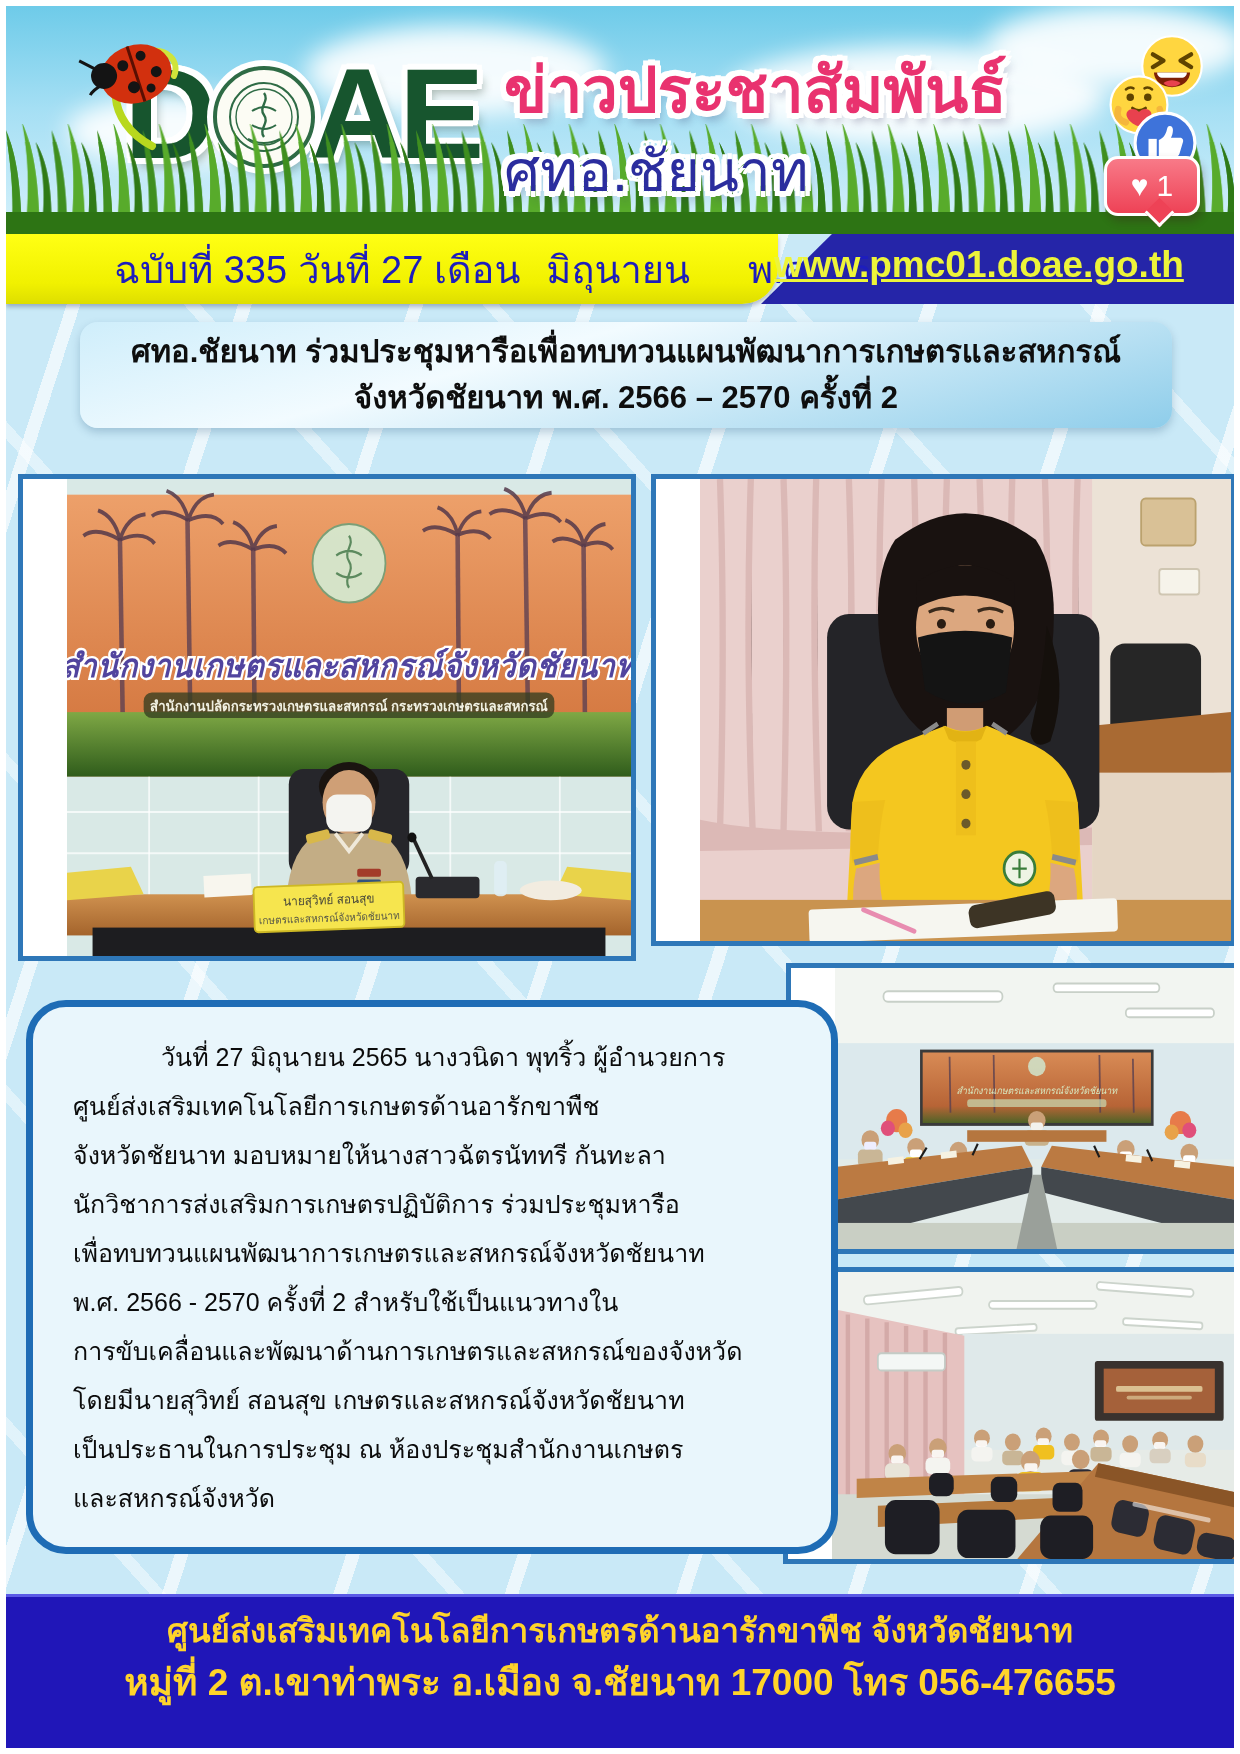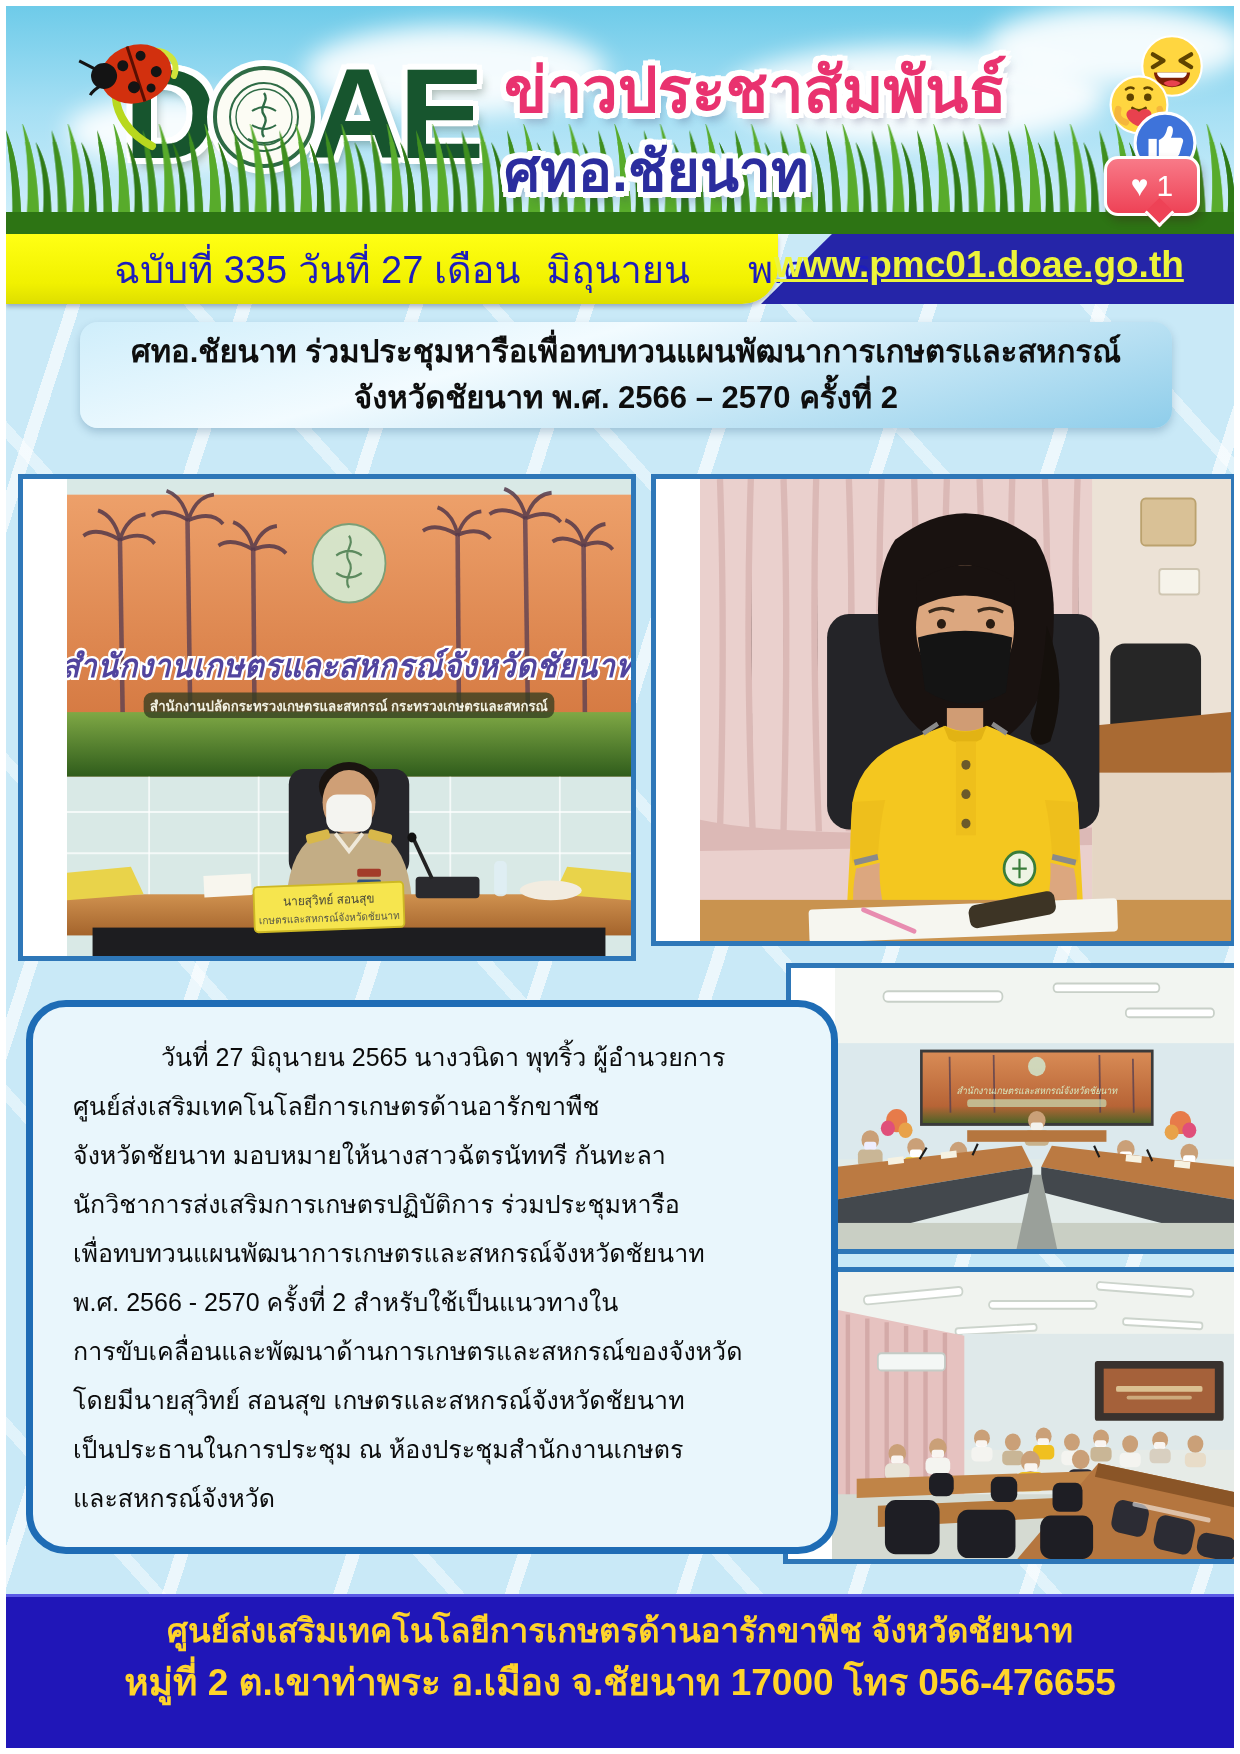--- a/index.html
+++ b/index.html
@@ -17,21 +17,21 @@
   #grass{position:absolute;left:0;bottom:0;width:1228px;height:118px;z-index:5;}
   #ladybug{position:absolute;left:72px;top:16px;width:130px;height:130px;z-index:6;}
   #doae-logo{position:absolute;left:118px;top:44px;z-index:4;display:flex;align-items:center;}
   .doae-letter{font-size:128px;font-weight:900;letter-spacing:-5px;color:#17552e;line-height:1;
     text-shadow:-5px -5px 0 #fff,5px -5px 0 #fff,-5px 5px 0 #fff,5px 5px 0 #fff,-6px 0 0 #fff,6px 0 0 #fff,0 -6px 0 #fff,0 6px 0 #fff,6px 9px 10px rgba(30,60,40,.35);}
   #doae-emblem{width:102px;height:102px;border-radius:50%;background:#fcfcf4;margin:6px -4px 0 2px;
     border:4px solid #2e6b45;box-shadow:0 0 0 6px #ffffff,5px 8px 10px rgba(30,60,40,.3);
     display:flex;align-items:center;justify-content:center;}
   #brand-title{position:absolute;left:498px;top:34px;z-index:7;font-size:63px;font-weight:800;color:#e9326f;
     text-shadow:-5px -5px 0 #fff,5px -5px 0 #fff,-5px 5px 0 #fff,5px 5px 0 #fff,-6px 0 0 #fff,6px 0 0 #fff,0 -6px 0 #fff,0 6px 0 #fff,5px 9px 8px rgba(40,40,90,.3);white-space:nowrap;}
-  #brand-subtitle{position:absolute;left:498px;top:120px;z-index:7;font-size:57px;font-weight:700;color:#2b2d9e;
+  #brand-subtitle{position:absolute;left:498px;top:120px;z-index:7;font-size:57px;font-weight:400;color:#2b2d9e;
     text-shadow:-5px -5px 0 #fff,5px -5px 0 #fff,-5px 5px 0 #fff,5px 5px 0 #fff,-6px 0 0 #fff,6px 0 0 #fff,0 -6px 0 #fff,0 6px 0 #fff,5px 9px 8px rgba(40,40,90,.3);white-space:nowrap;text-align:center;}
   .hicon{position:absolute;z-index:8;}
   #heart-badge{position:absolute;left:1098px;top:150px;z-index:8;width:96px;height:60px;border-radius:14px;
     background:linear-gradient(180deg,#f87a88 0%,#ee4256 100%);border:3px solid #fff;
     display:flex;align-items:center;justify-content:center;gap:8px;box-shadow:3px 5px 8px rgba(60,20,30,.3);}
   #heart-badge:after{content:"";position:absolute;left:42px;bottom:-10px;width:18px;height:18px;
     background:#ee4256;border-right:3px solid #fff;border-bottom:3px solid #fff;transform:rotate(45deg);}
   #heart-badge .hglyph{color:#fff;font-size:30px;line-height:1;}
   #heart-badge .hcount{color:#fff;font-size:30px;font-weight:400;}
   

